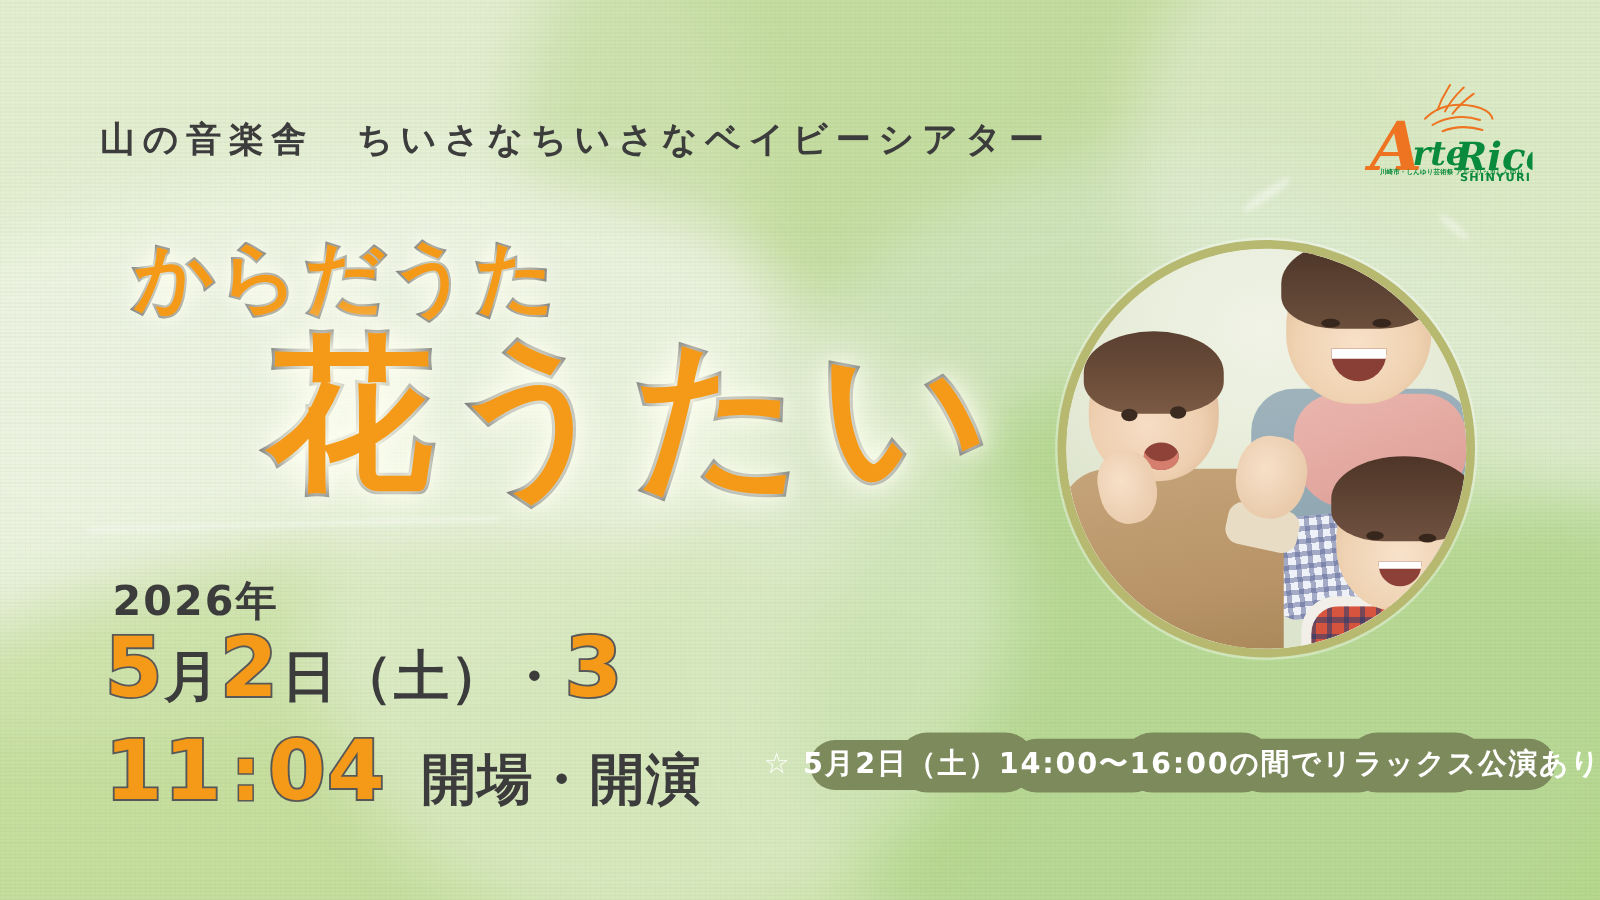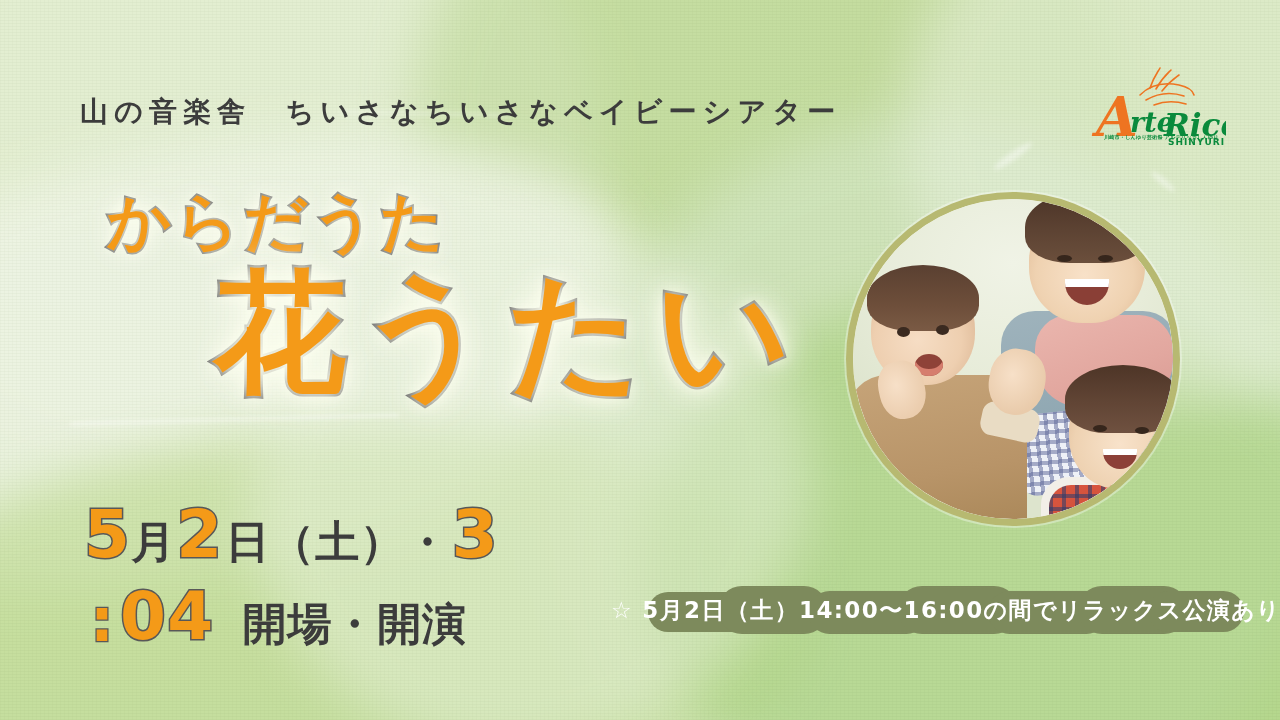--- a/index.html
+++ b/index.html
@@ -230,30 +230,32 @@
       <text x="54" y="74" font-family="DejaVu Serif, serif" font-size="27" font-style="italic" font-weight="700" fill="#0a8a3c">rte</text>
       <text x="88" y="78" font-family="DejaVu Serif, serif" font-size="31" font-style="italic" font-weight="700" fill="#0a8a3c">Ricca</text>
       <text x="92" y="87" font-family="DejaVu Sans, sans-serif" font-size="9" font-weight="700" letter-spacing="1" fill="#0a8a3c">SHINYURI</text>
     </svg>
     <div class="logo-sub-jp">川崎市・しんゆり芸術祭 アルテリッカしんゆり</div>
   </div>
 
   <div class="title-small">からだうた</div>
   <div class="title-big">花うたい</div>
 
+  <div class="year">2026年</div>
 
   <div class="dateline">
     <span class="num">5</span>
     <span class="kan tight">月</span>
     <span class="num">2</span>
     <span class="kan">日（土）・</span>
     <span class="num">3</span>
   </div>
 
   <div class="timeline">
+    <span class="num">11</span>
     <span class="colon">:</span>
     <span class="num">04</span>
     <span class="gap"></span>
     <span class="kan">開場・開演</span>
   </div>
 
   <div class="photo-wrap">
     <div class="photo">
       <div class="ph-bg"></div>
       <div class="bB-body"></div>

